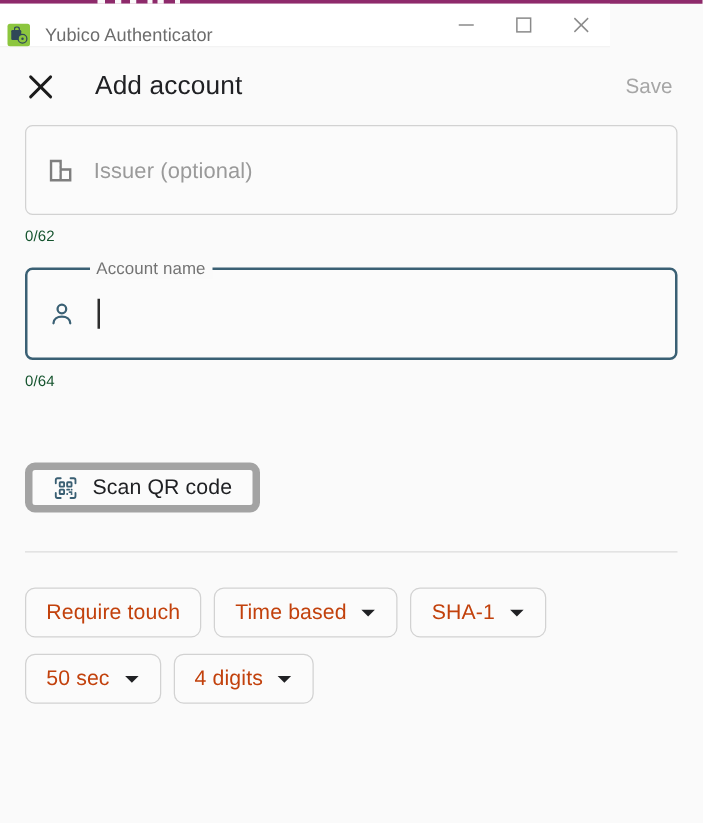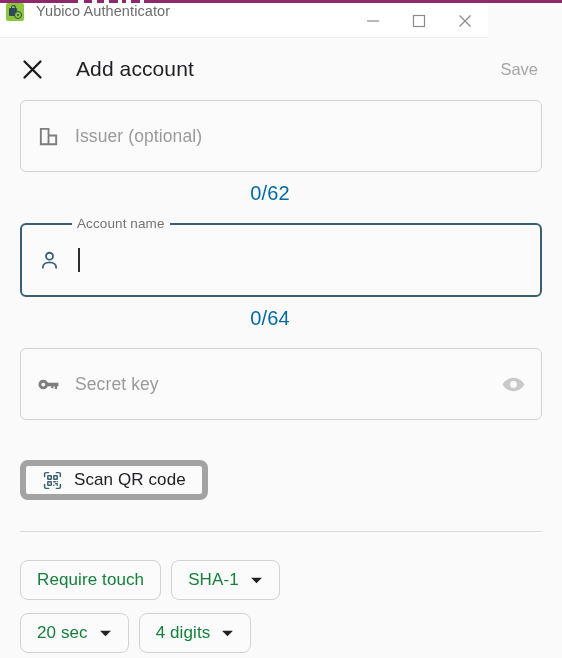--- a/index.html
+++ b/index.html
@@ -33,21 +33,21 @@
   }
 
   
   .titlebar {
     position: absolute;
     top: 3px; left: 0;
     width: 488px;
     height: 35px;
     background: #ffffff;
     display: flex;
-    align-items: flex-start;
+    align-items: flex-end;
     border-bottom: 1px solid #f0f0f0;
   }
 
   .app-icon {
     width: 18px; height: 18px;
     margin-left: 6px;
     flex: 0 0 auto;
     position: relative;
     background: #8cc63e;
     border-radius: 2px;
@@ -203,23 +203,23 @@
   .caret {
     display: inline-block;
     width: 1.5px;
     height: 24px;
     background: #2d2d2d;
     margin-left: 2px;
     vertical-align: middle;
   }
 
   .counter {
-    text-align: center;
-    font-size: 20px;
-    color: #0369a1;
+    text-align: left;
+    font-size: 12px;
+    color: #14532d;
     padding: 10px 22px 0 0;
     letter-spacing: 0.1px;
   }
 
   .gap-18 { height: 18px; }
   .gap-40 { height: 40px; }
 
   
   .outlined-btn {
     display: inline-flex;
@@ -263,21 +263,21 @@
     height: 40px;
     border: 1px solid #d2d2d2;
     border-radius: 8px;
     background: #fbfbfb;
     padding: 0 16px;
     cursor: pointer;
     white-space: nowrap;
   }
   .chip .chip-label {
     font-size: 17px;
-    color: #15803d;
+    color: #c2410c;
     letter-spacing: 0.1px;
   }
   .chip .caret-icon {
     margin-left: 11px;
     display: flex;
     align-items: center;
   }
 </style>
 </head>
 <body>
@@ -362,40 +362,20 @@
           <path d="M5 19.5c0-3.6 3.1-5.6 7-5.6s7 2 7 5.6" stroke-linecap="round"></path>
         </svg>
       </span>
       <span class="caret"></span>
     </div>
     <div class="counter">0/64</div>
   </div>
 
   <div class="gap-18"></div>
 
-  <div class="field-row">
-    <div class="textfield">
-      <span class="leading-icon">
-        <svg width="25" height="25" viewBox="0 0 24 24" fill="#7e7e7e">
-          <circle cx="7" cy="12" r="4.6"></circle>
-          <circle cx="7" cy="12" r="1.8" fill="#fbfbfb"></circle>
-          <rect x="10.5" y="10.3" width="11" height="3.4"></rect>
-          <rect x="18" y="13.2" width="2.2" height="3.1"></rect>
-          <rect x="14.6" y="13.2" width="2.2" height="2.4"></rect>
-        </svg>
-      </span>
-      <span class="placeholder">Secret key</span>
-      <span class="trailing-icon">
-        <svg width="25" height="25" viewBox="0 0 24 24" fill="#c9c9c9">
-          <path d="M12 5.5C6.8 5.5 2.9 9.3 1.5 12c1.4 2.7 5.3 6.5 10.5 6.5S21.1 14.7 22.5 12C21.1 9.3 17.2 5.5 12 5.5z"></path>
-          <circle cx="12" cy="12" r="3.3" fill="#fbfbfb"></circle>
-        </svg>
-      </span>
-    </div>
-  </div>
 
   <div class="gap-40"></div>
 
   <div class="field-row">
     <div class="outlined-btn">
       <span class="btn-icon">
         <svg width="21" height="21" viewBox="0 0 24 24" fill="none" stroke="#3a5f73" stroke-width="1.7" stroke-linecap="round">
           <path d="M3 7.5V4.5A1.5 1.5 0 0 1 4.5 3h3"></path>
           <path d="M16.5 3h3A1.5 1.5 0 0 1 21 4.5v3"></path>
           <path d="M21 16.5v3a1.5 1.5 0 0 1-1.5 1.5h-3"></path>
@@ -412,34 +392,42 @@
 
   <div style="height:31px"></div>
   <div class="divider"></div>
   <div style="height:28px"></div>
 
   <div class="chip-row">
     <div class="chip">
       <span class="chip-label">Require touch</span>
     </div>
     <div class="chip">
+      <span class="chip-label">Time based</span>
+      <span class="caret-icon">
+        <svg width="13" height="13" viewBox="0 0 12 12">
+            <path d="M1 3.5L6 8.5L11 3.5z" fill="#202124"></path>
+          </svg>
+      </span>
+    </div>
+    <div class="chip">
       <span class="chip-label">SHA-1</span>
       <span class="caret-icon">
         <svg width="13" height="13" viewBox="0 0 12 12">
             <path d="M1 3.5L6 8.5L11 3.5z" fill="#202124"></path>
           </svg>
       </span>
     </div>
   </div>
 
   <div style="height:13px"></div>
 
   <div class="chip-row">
     <div class="chip">
-      <span class="chip-label">20 sec</span>
+      <span class="chip-label">50 sec</span>
       <span class="caret-icon">
         <svg width="13" height="13" viewBox="0 0 12 12">
             <path d="M1 3.5L6 8.5L11 3.5z" fill="#202124"></path>
           </svg>
       </span>
     </div>
     <div class="chip">
       <span class="chip-label">4 digits</span>
       <span class="caret-icon">
         <svg width="13" height="13" viewBox="0 0 12 12">

